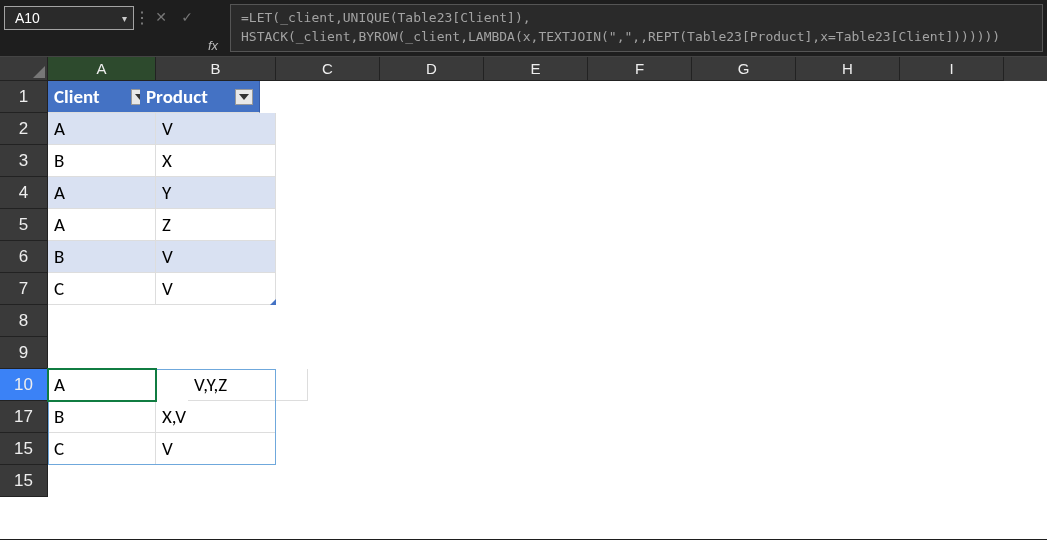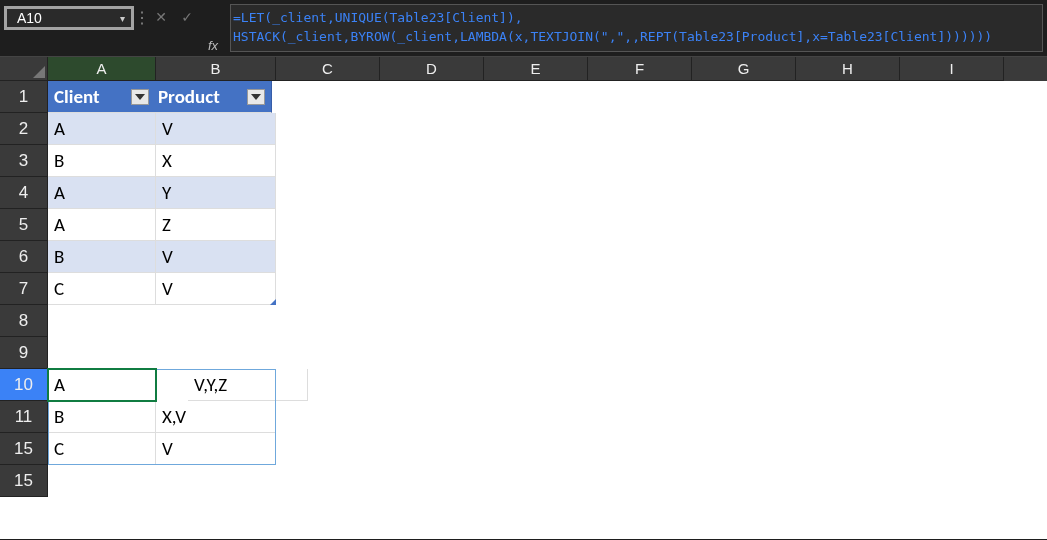--- a/index.html
+++ b/index.html
@@ -15,21 +15,21 @@
       display: flex;
       align-items: stretch;
       border-bottom: 1px solid #444;
       min-height: 48px;
     }
     .name-box {
       width: 130px;
       display: flex;
       align-items: center;
       background: #2a2a2a;
-      border: 3px solid #a3a3a3;
+      border: 1px solid #a3a3a3;
       margin: 4px;
       padding: 0 10px;
       color: #fff;
       font-size: 14px;
       height: 24px;
       align-self: flex-start;
       margin-top: 6px;
       position: relative;
     }
     .name-box-chevron {
@@ -66,22 +66,22 @@
     .fx-label {
       font-style: italic;
       color: #ccc;
       font-size: 13px;
     }
     .formula-input {
       flex: 1;
       background: #2a2a2a;
       border: 1px solid #555;
       margin: 4px 4px 4px 0;
-      padding: 4px 2px;
-      color: #3b82f6;
+      padding: 4px 10px;
+      color: #a3a3a3;
       font-size: 13px;
       font-family: Consolas, monospace;
       line-height: 1.45;
       white-space: pre-wrap;
     }
     .sheet-area {
       background: #fff;
       position: relative;
       height: calc(540px - 58px);
     }
@@ -234,35 +234,35 @@
       <div class="row-header">1</div>
       <div class="row-header">2</div>
       <div class="row-header">3</div>
       <div class="row-header">4</div>
       <div class="row-header">5</div>
       <div class="row-header">6</div>
       <div class="row-header">7</div>
       <div class="row-header">8</div>
       <div class="row-header">9</div>
       <div class="row-header selected">10</div>
-      <div class="row-header">11</div>
+      <div class="row-header">17</div>
       <div class="row-header">15</div>
       <div class="row-header">15</div>
     </div>
     <div class="cells">
 
       <div class="cell table-header col-A" style="left:0;top:0;width:108px;">
         <span>Client</span>
         <span class="filter-btn">
           <svg width="10" height="6">
               <polygon points="0,0 10,0 5,6" fill="#333"></polygon>
             </svg>
         </span>
       </div>
-      <div class="cell table-header col-B" style="left:104px;top:0;width:120px;">
+      <div class="cell table-header col-B" style="left:92px;top:0;width:120px;">
         <span>Product</span>
         <span class="filter-btn">
           <svg width="10" height="6">
               <polygon points="0,0 10,0 5,6" fill="#333"></polygon>
             </svg>
         </span>
       </div>
 
       <div class="cell table-band-even col-A" style="left:0;top:32px;width:108px;">A</div>
       <div class="cell table-band-even col-B" style="left:108px;top:32px;width:120px;">V</div>

